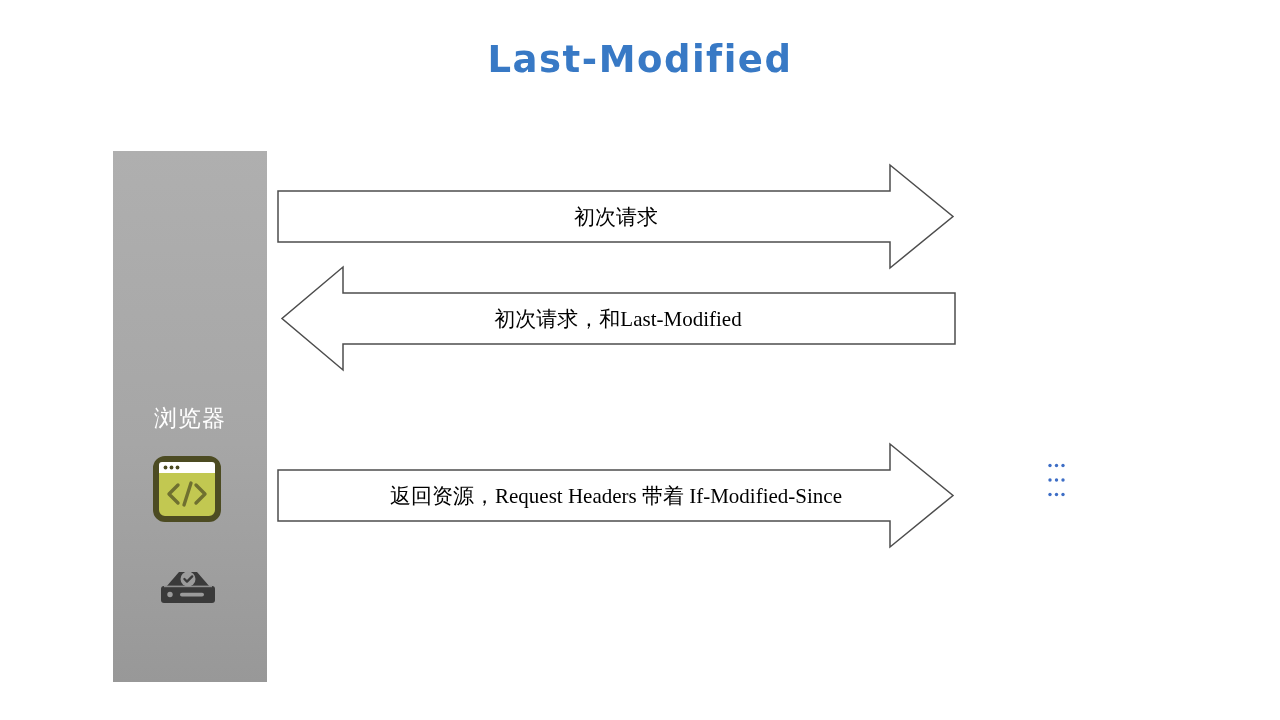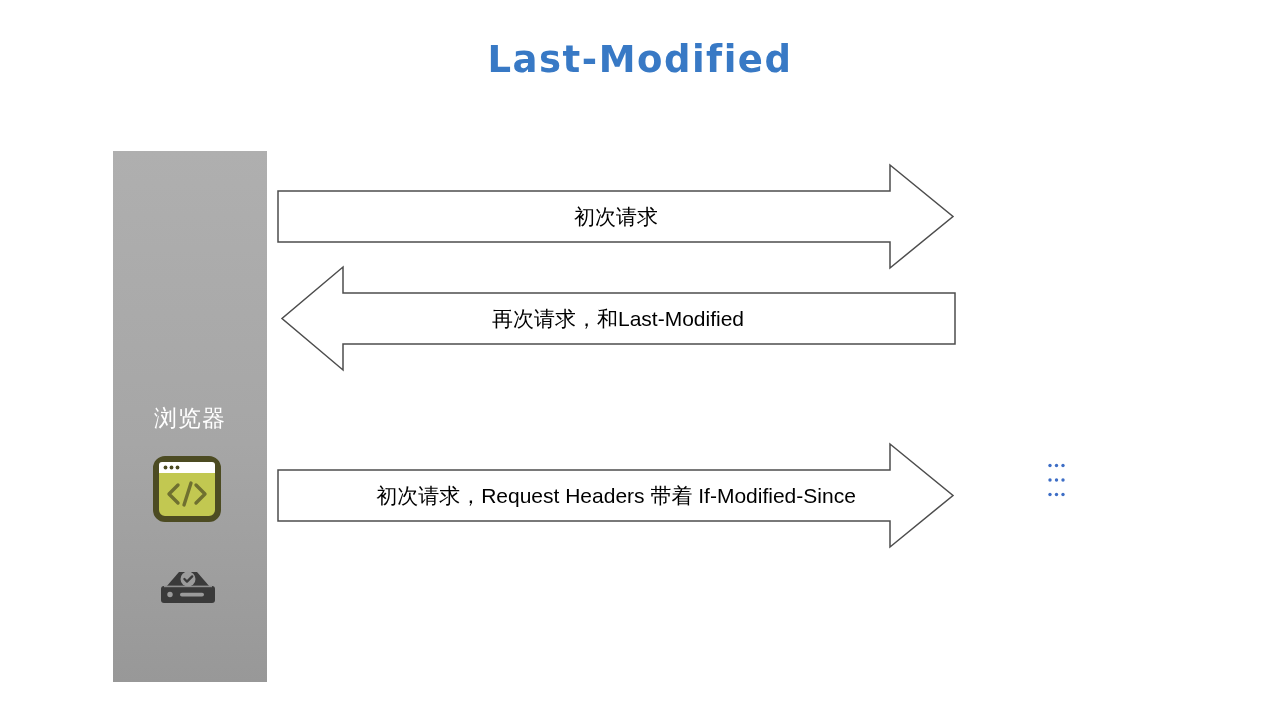--- a/index.html
+++ b/index.html
@@ -65,20 +65,21 @@
   .arrow svg { position: absolute; inset: 0; display: block; }
   .arrow-label {
     position: absolute;
     inset: 0;
     display: flex;
     align-items: center;
     justify-content: center;
     font-size: 21px;
     color: #000000;
     white-space: nowrap;
+    font-family: Liberation Serif, serif;
   }
   .arrow-1 { left: 277px; top: 163px; }
   .arrow-2 { left: 280px; top: 265px; width: 676px; }
   .arrow-3 { left: 277px; top: 442px; }
   .arrow-4 { left: 280px; top: 541px; width: 676px; }
 
   
   .icon-abs { position: absolute; }
   .browser-window-icon { left: 152px; top: 455px; }
   .disk-cache-icon     { left: 153px; top: 564px; }
@@ -152,24 +153,24 @@
     <svg viewBox="0 0 678 107">
       <polygon points="1,28 613,28 613,2 676,53.5 613,105 613,79 1,79" fill="#FFFFFF" stroke="#4D4D4D" stroke-width="1.5" stroke-linejoin="miter"></polygon>
     </svg>
     <div class="arrow-label">初次请求</div>
   </div>
 
   <div class="arrow arrow-2">
     <svg viewBox="0 0 676 107">
       <polygon points="675,28 63,28 63,2 2,53.5 63,105 63,79 675,79" fill="#FFFFFF" stroke="#4D4D4D" stroke-width="1.5" stroke-linejoin="miter"></polygon>
     </svg>
-    <div class="arrow-label">再次请求，和Last-Modified</div>
+    <div class="arrow-label">初次请求，和Last-Modified</div>
   </div>
 
   <div class="arrow arrow-3">
     <svg viewBox="0 0 678 107">
       <polygon points="1,28 613,28 613,2 676,53.5 613,105 613,79 1,79" fill="#FFFFFF" stroke="#4D4D4D" stroke-width="1.5" stroke-linejoin="miter"></polygon>
     </svg>
-    <div class="arrow-label">初次请求，Request Headers 带着 If-Modified-Since</div>
+    <div class="arrow-label">返回资源，Request Headers 带着 If-Modified-Since</div>
   </div>
 
 
 </div>
 
 </body></html>

